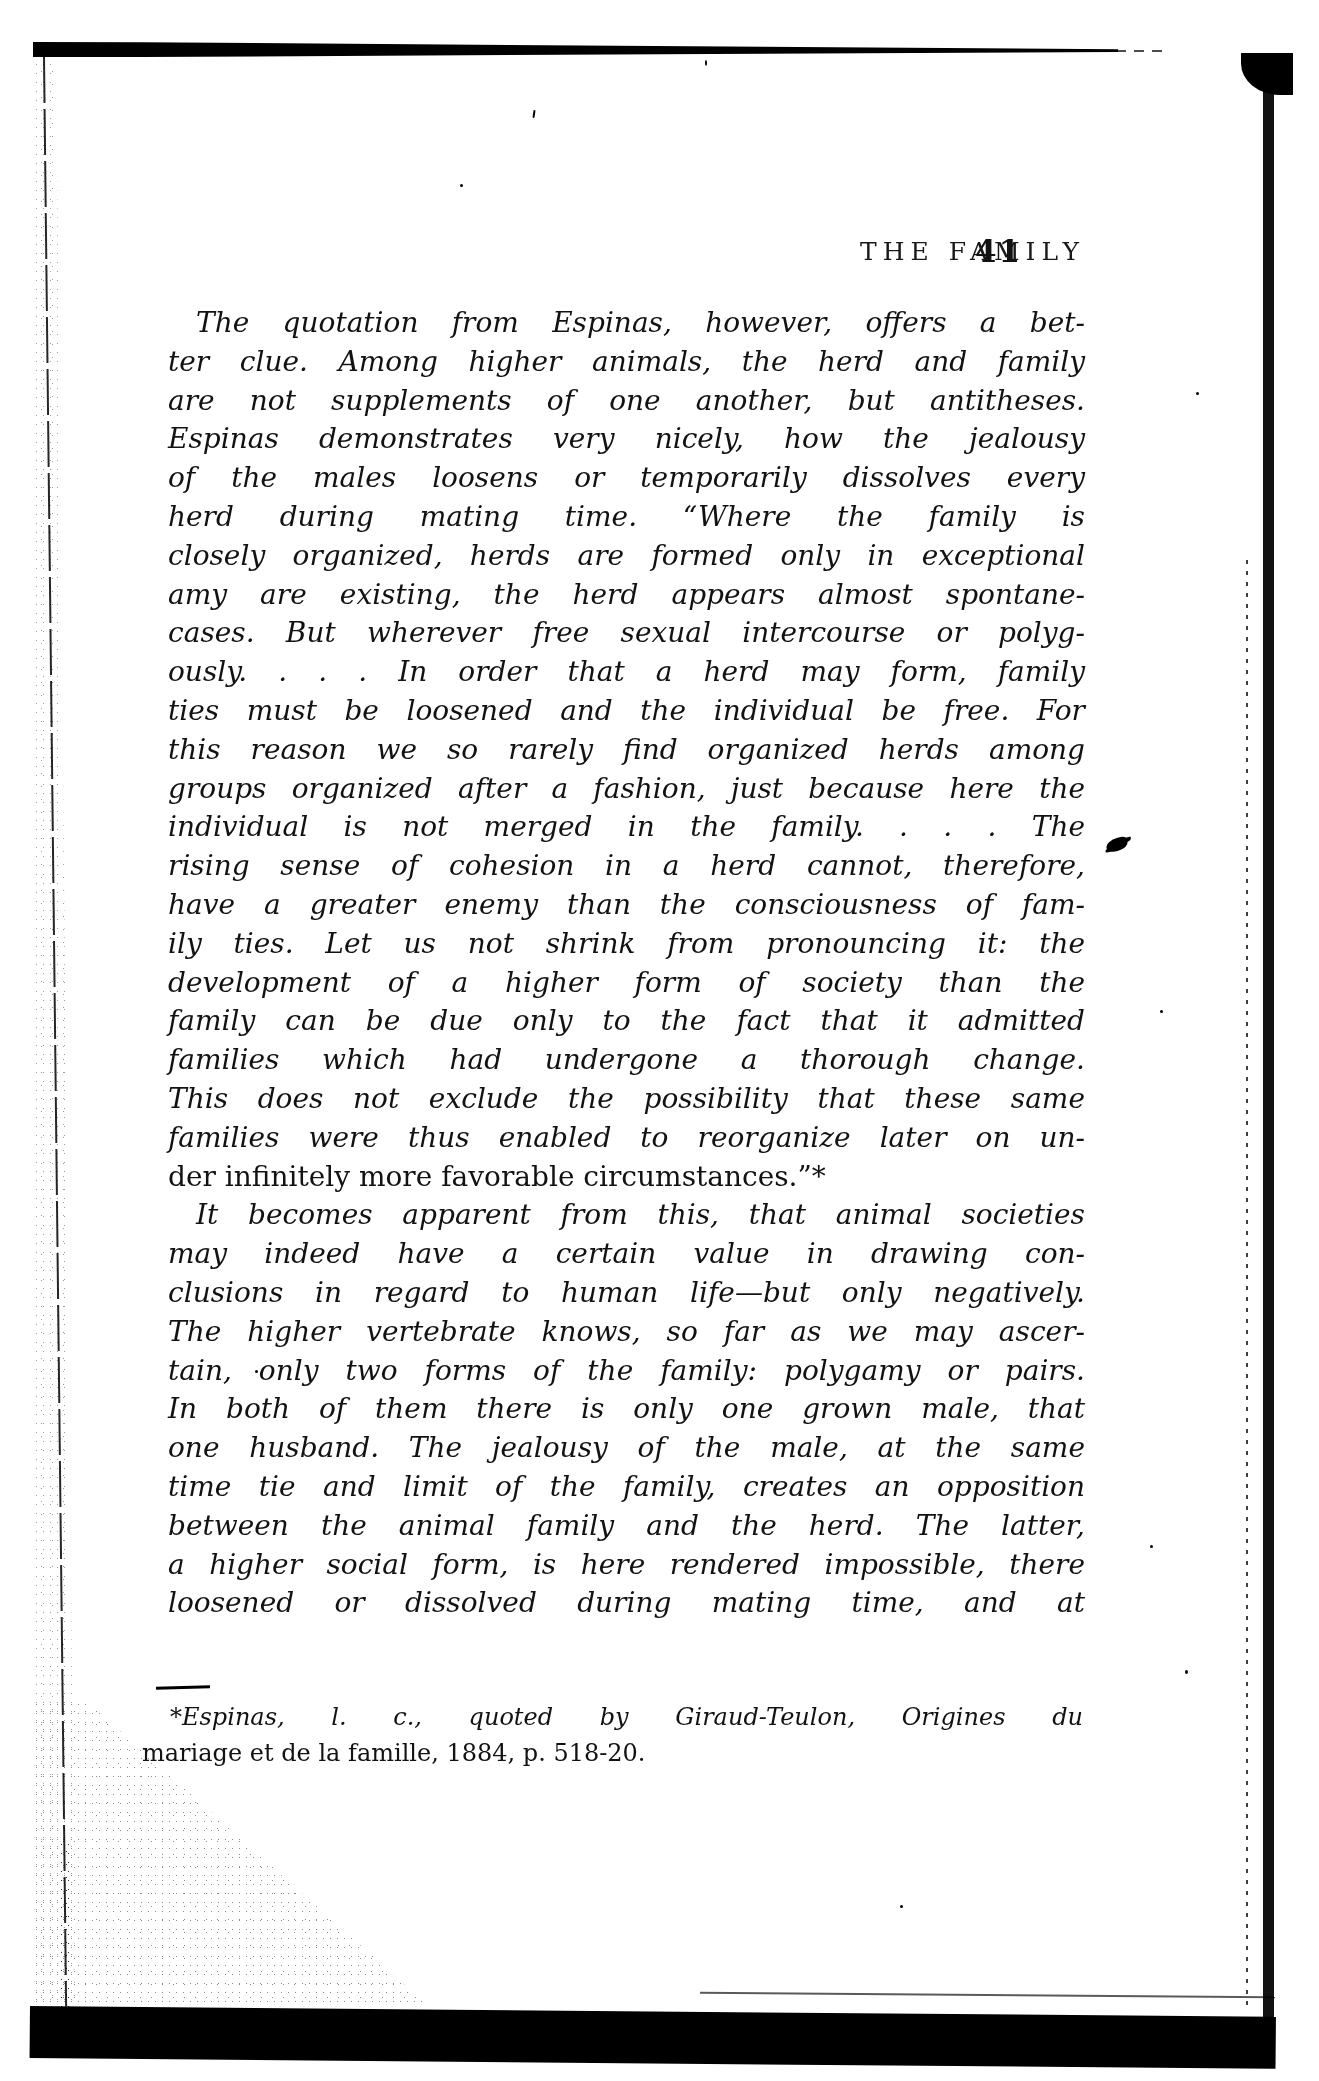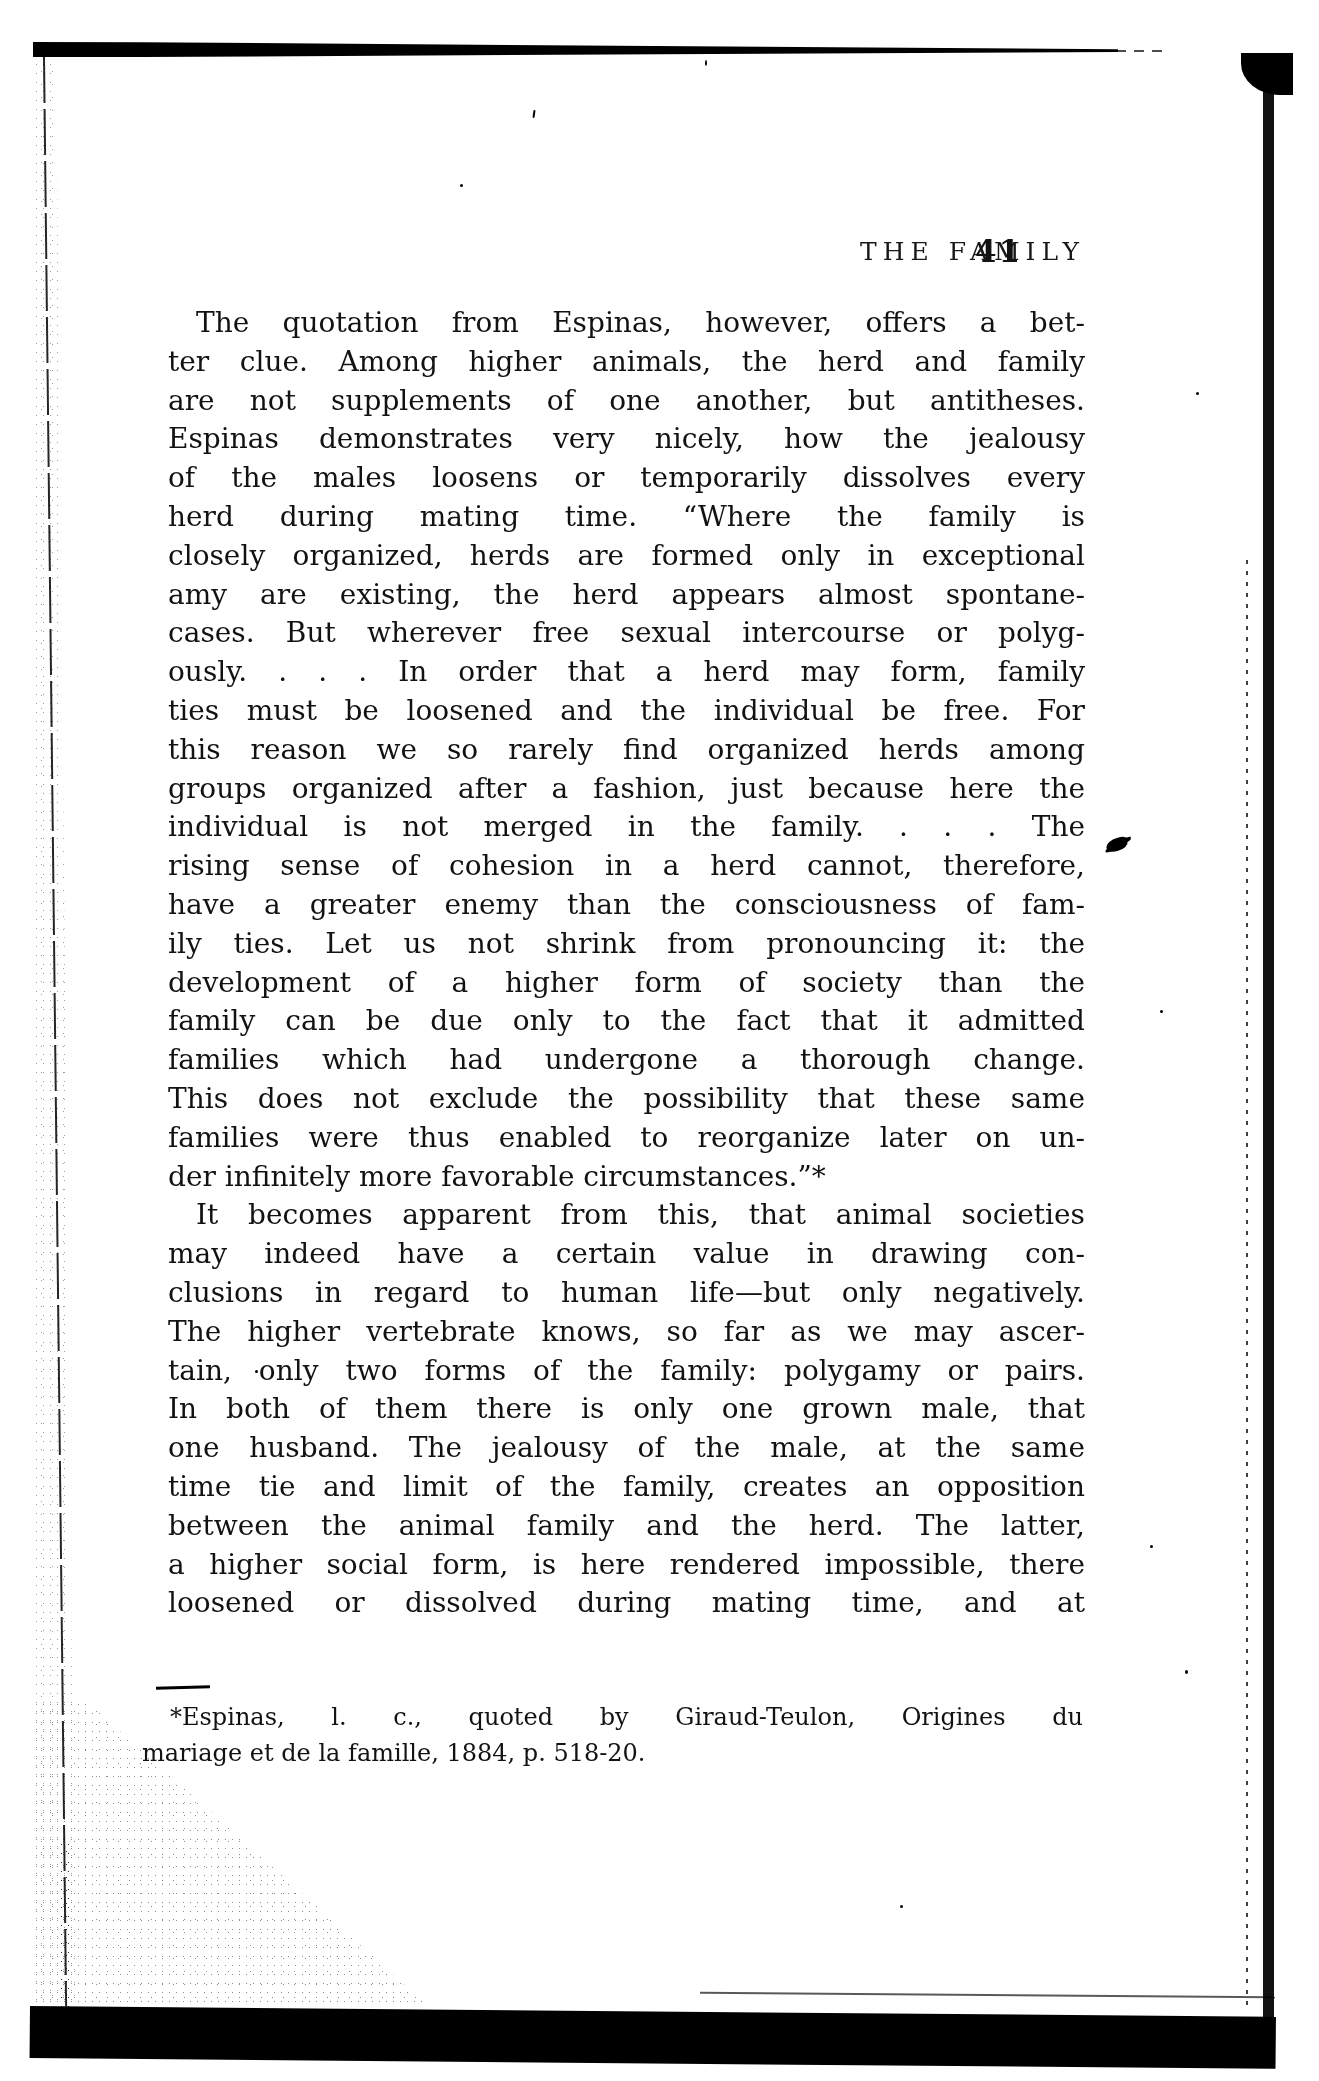--- a/index.html
+++ b/index.html
@@ -90,21 +90,21 @@
   }
   .footnote-rule{
     position:absolute;left:156px;top:1686px;width:54px;height:3px;
     background:#000;transform:rotate(-1.5deg);
   }
   .footnote{
     position:absolute;left:142px;top:1700px;width:941px;
     font-size:24px;line-height:35.5px;
   }
   .tline{white-space:nowrap;}
-  .tline.just{white-space:normal;text-align:justify;text-align-last:justify;}
+  .tline.just{white-space:normal;text-align:justify;text-align-last:justify;font-style:italic;}
   .tline.ind{text-indent:28px;}
 </style>
 </head>
 <body>
 
 <div class="page">
 
   <div class="top-bar"></div>
   <div class="top-bar-tail"></div>
   <div class="left-line"></div>

